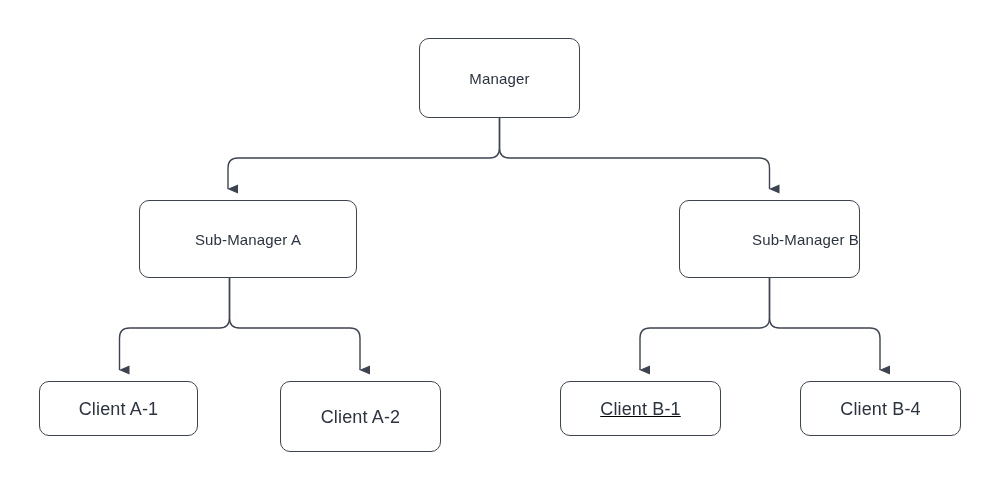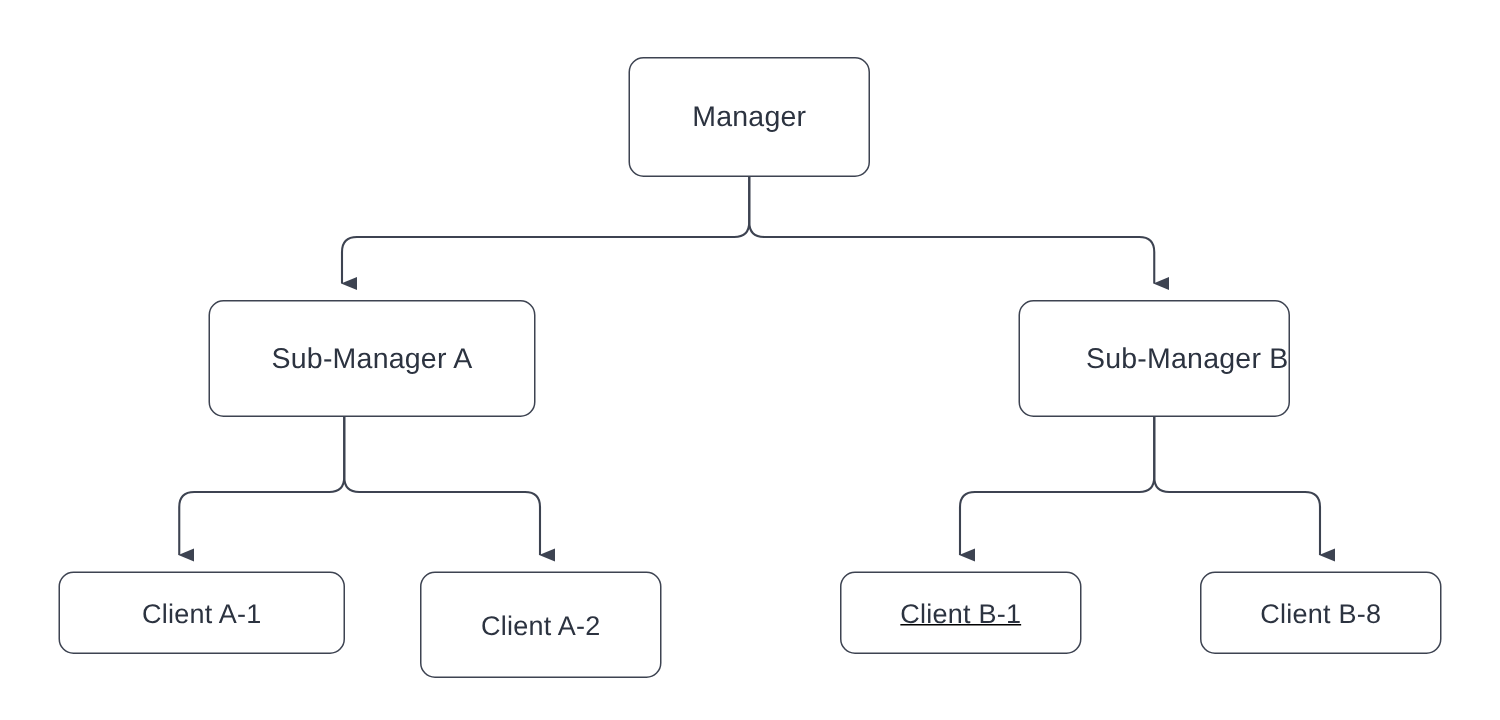--- a/index.html
+++ b/index.html
@@ -32,21 +32,21 @@
     background: #ffffff;
     border: 1.4px solid #3d4351;
     border-radius: 10px;
     display: flex;
     align-items: center;
     justify-content: center;
     z-index: 2;
   }
   .node-label {
     font-family: "Liberation Sans", sans-serif;
-    font-size: 19px;
+    font-size: 15px;
     line-height: 1;
     color: #2c3340;
     letter-spacing: 0.15px;
     white-space: nowrap;
     text-align: center;
   }
   .node.small .node-label {
     font-size: 18px;
   }
 </style>
@@ -80,29 +80,29 @@
   </div>
 
   <div class="node" style="left:139px; top:200px; width:218px; height:78px;">
     <span class="node-label">Sub-Manager A</span>
   </div>
 
   <div class="node" style="left:679px; top:200px; width:181px; height:78px;justify-content:flex-end;">
     <span class="node-label">Sub-Manager B</span>
   </div>
 
-  <div class="node small" style="left:39px; top:381px; width:191px; height:55px;">
+  <div class="node small" style="left:39px; top:381px; width:159px; height:55px;">
     <span class="node-label">Client A-1</span>
   </div>
 
   <div class="node small" style="left:280px; top:381px; width:161px; height:71px;">
     <span class="node-label">Client A-2</span>
   </div>
 
   <div class="node small" style="left:560px; top:381px; width:161px; height:55px;text-decoration:underline;">
     <span class="node-label">Client B-1</span>
   </div>
 
   <div class="node small" style="left:800px; top:381px; width:161px; height:55px;">
-    <span class="node-label">Client B-8</span>
+    <span class="node-label">Client B-4</span>
   </div>
 
 </div>
 
 </body></html>

